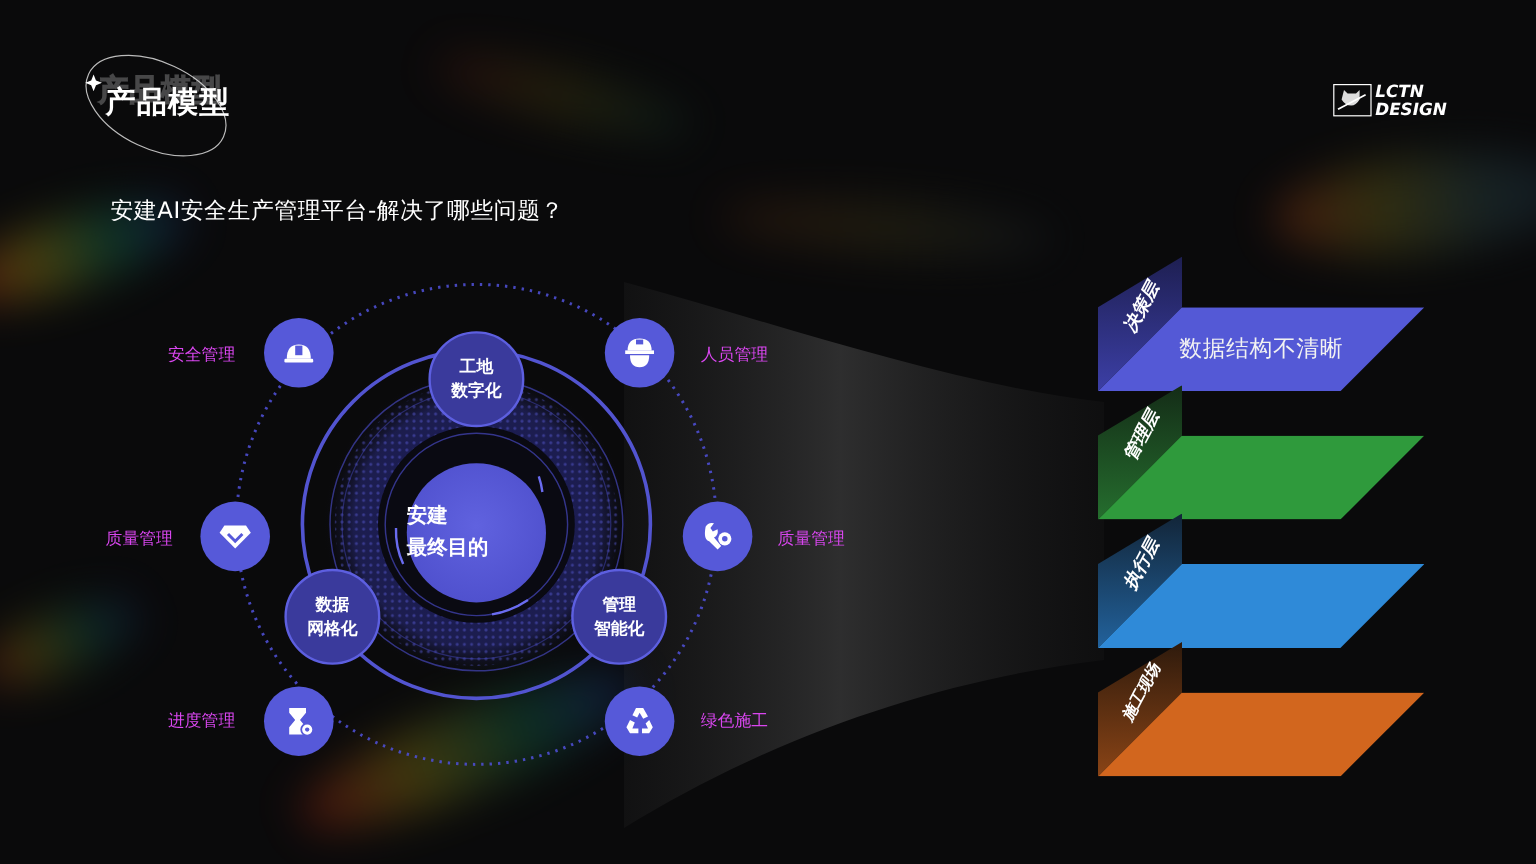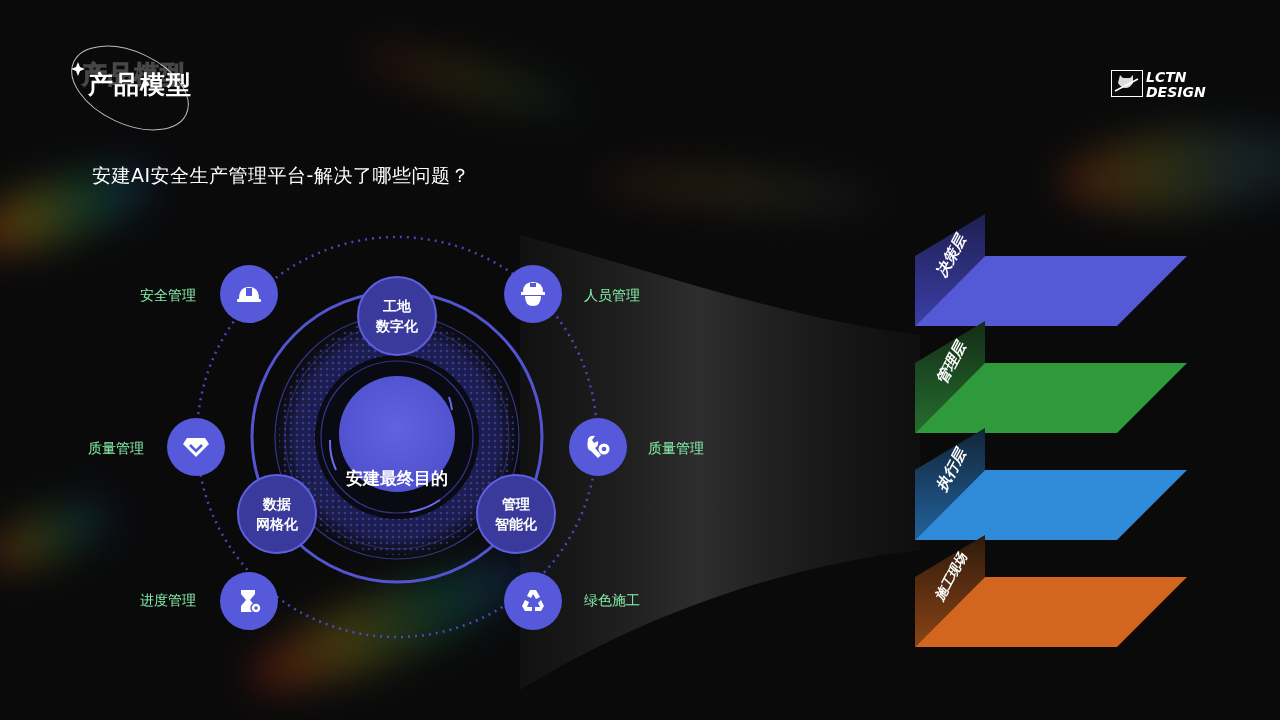--- a/index.html
+++ b/index.html
@@ -26,27 +26,27 @@
   .title-ghost{left:82px;top:58px;font-size:25px;font-weight:bold;color:transparent;
        -webkit-text-stroke:1px rgba(255,255,255,.25);letter-spacing:1px;}
   .subtitle{left:92px;top:163px;font-size:19px;font-weight:normal;letter-spacing:.5px;}
   .logo{left:1095px;top:70px;display:flex;align-items:flex-start;gap:3px;margin-left:16px;}
   .logo-box{width:32px;height:27px;border:1.5px solid #fff;box-sizing:border-box;position:relative;}
   .logo-text{font-size:14px;font-weight:bold;font-style:italic;line-height:15px;}
 
   
   .node{position:absolute;width:58px;height:58px;border-radius:50%;background:#5659d9;
         display:flex;align-items:center;justify-content:center;}
-  .node-label{position:absolute;font-size:14px;color:#86efac;white-space:nowrap;}
+  .node-label{position:absolute;font-size:14px;color:#d946ef;white-space:nowrap;}
   .sub{position:absolute;width:80px;height:80px;border-radius:50%;background:#3a3a9c;
        border:2.5px solid #5d5fe0;box-sizing:border-box;display:flex;flex-direction:column;
        align-items:center;justify-content:center;font-size:14px;font-weight:bold;line-height:20px;}
-  .center{position:absolute;left:339px;top:376px;width:116px;height:116px;border-radius:50%;
-       background:radial-gradient(circle at 50% 45%,#6062df,#4a4bc8);display:flex;
-       align-items:flex-end;justify-content:center;font-size:17px;font-weight:bold;line-height:27px;}
+  .center{position:absolute;left:339px;top:386px;width:116px;height:116px;border-radius:50%;
+       background:radial-gradient(circle at 50% 45%,#6062df,#4a4bc8);display:flex;flex-direction:column;
+       align-items:flex-start;justify-content:center;font-size:17px;font-weight:bold;line-height:27px;}
 
   
   .card{position:absolute;width:272px;height:70px;}
   .card-face{position:absolute;left:0;top:0;width:272px;height:70px;
         clip-path:polygon(70px 0,272px 0,202px 70px,0 70px);}
   .card-side{position:absolute;left:0;top:-42px;width:70px;height:112px;
         clip-path:polygon(0 42px,70px 0,70px 42px,0 112px);}
   .card-text{position:absolute;left:56px;top:0;width:160px;height:70px;display:flex;align-items:center;
         justify-content:center;font-size:19px;color:#f2f2f2;letter-spacing:.5px;}
   .card-tag{position:absolute;left:6px;top:-30px;width:60px;height:60px;font-size:15px;font-weight:bold;
@@ -184,20 +184,21 @@
 
 <div class="center">
   <span>安建</span>
   <span>最终目的</span>
 </div>
 
 <div class="card" style="left:915px;top:256px">
   <div class="card-side" style="background:linear-gradient(0deg,#3c3fa6,#1e1f52)"></div>
   <div class="card-face" style="background:#5459d6"></div>
   <div class="card-tag">决策层</div>
+  <div class="card-text">数据结构不清晰</div>
 </div>
 <div class="card" style="left:915px;top:363px">
   <div class="card-side" style="background:linear-gradient(0deg,#256e2e,#142c17)"></div>
   <div class="card-face" style="background:#2f9a3c"></div>
   <div class="card-tag">管理层</div>
 </div>
 <div class="card" style="left:915px;top:470px">
   <div class="card-side" style="background:linear-gradient(0deg,#22629c,#122538)"></div>
   <div class="card-face" style="background:#2f8ad8"></div>
   <div class="card-tag">执行层</div>

